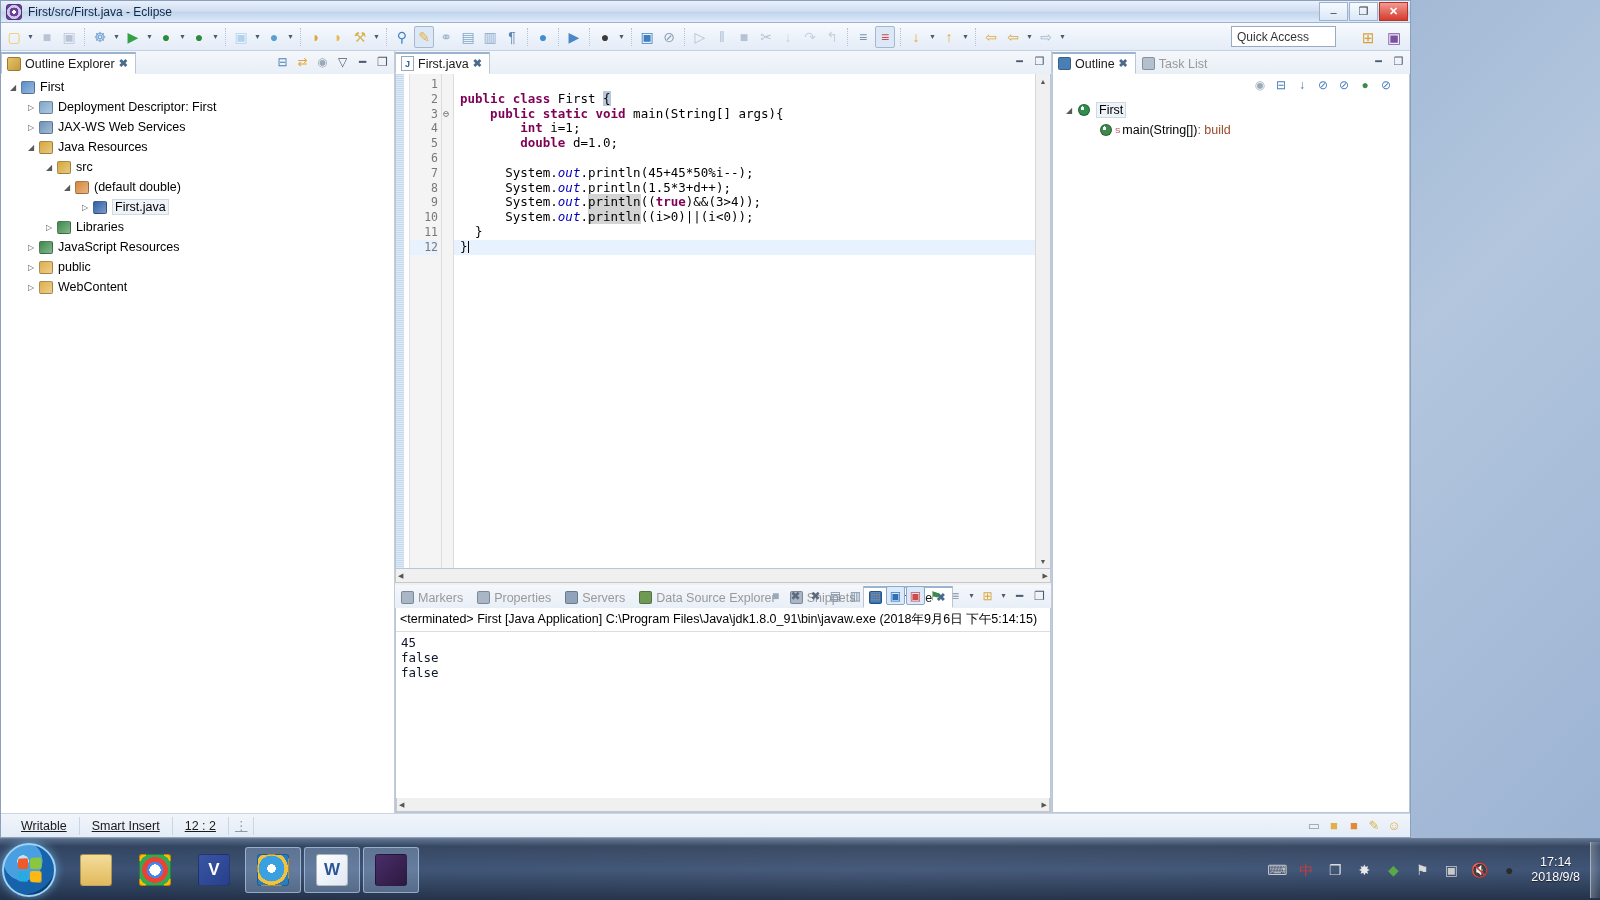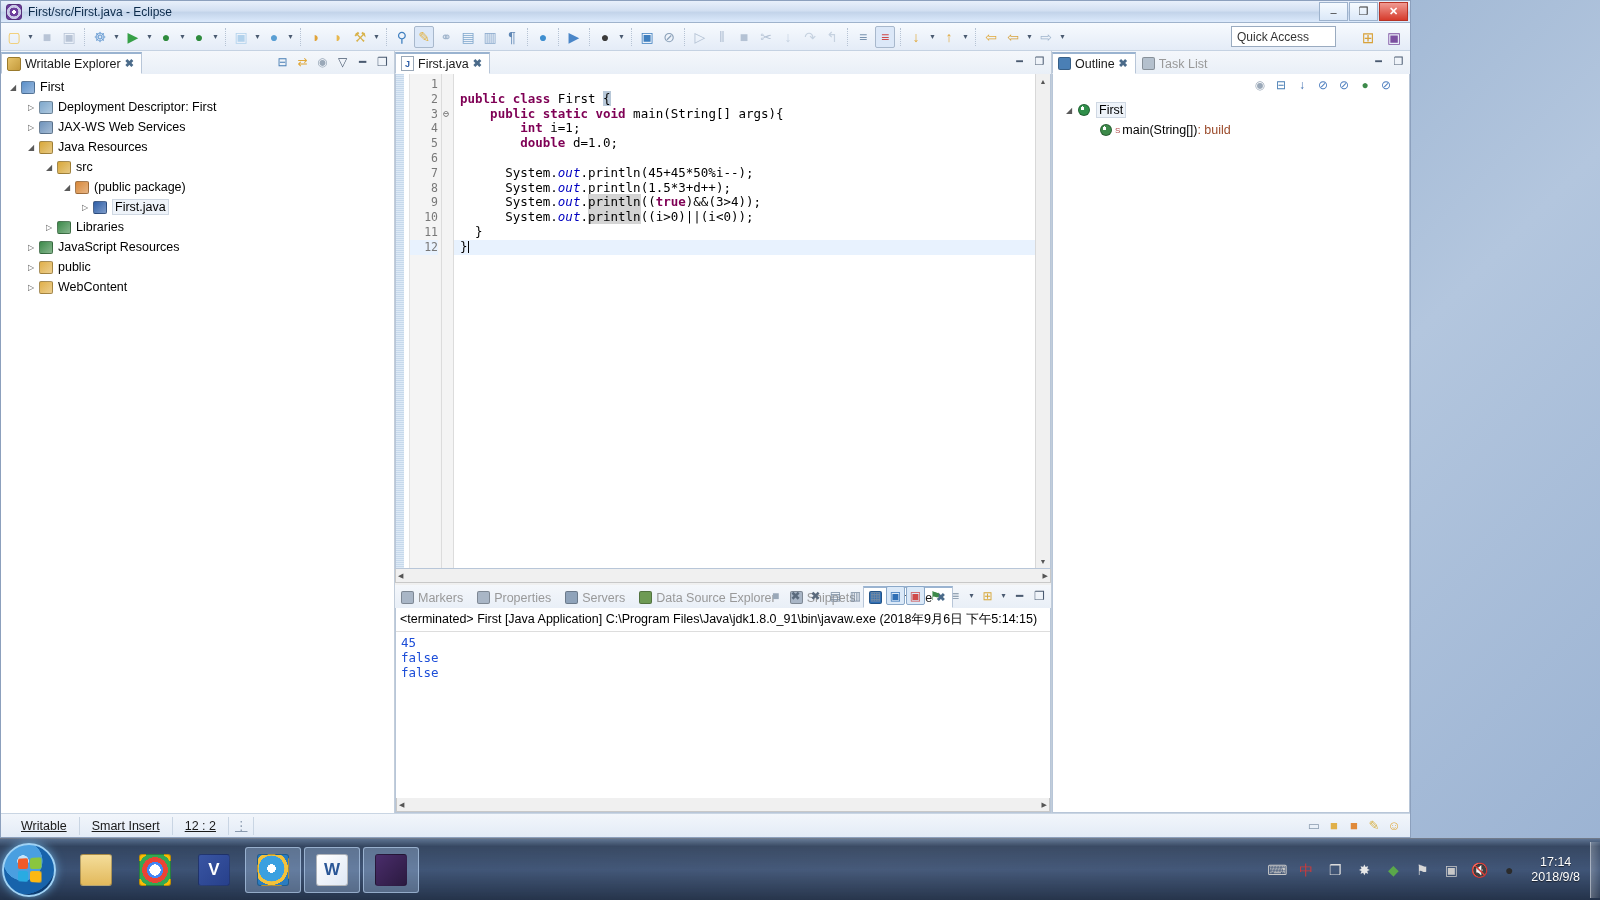--- a/index.html
+++ b/index.html
@@ -141,21 +141,21 @@
   }
   .vscroll .arw{font-size:7px;color:#555;height:14px;display:flex;align-items:center;}
   .hscroll { height:14px; background:#f0f0f0; border:1px solid #c8c8c8; border-top:none;
     display:flex;justify-content:space-between;align-items:center;padding:0 2px; }
   .hscroll .arw{font-size:7px;color:#555;}
 
   
   #console-panel { height:228px; display:flex;flex-direction:column; margin-top:2px;}
   .console-body { flex:1; border:1px solid #b8c6d8; border-top:none; background:#fff; display:flex; flex-direction:column; min-height:0;}
   .console-head { font-size:12.5px; color:#000; padding:3px 4px; border-bottom:1px solid #ddd; white-space:nowrap;}
-  .console-out { flex:1; font-family:"DejaVu Sans Mono", monospace; font-size:12.5px; padding:3px 5px; color:#1d4ed8; overflow:hidden;}
+  .console-out { flex:1; font-family:"DejaVu Sans Mono", monospace; font-size:12.5px; padding:3px 5px; color:#0f172a; overflow:hidden;}
   .console-out div { height:15px; line-height:15px; }
 
   
   #right-side { width:358px; display:flex; flex-direction:column; }
   #outline-panel { flex:1; display:flex; flex-direction:column; }
   .outline-tools { height:22px; display:flex;align-items:center;justify-content:flex-end; gap:3px; padding-right:14px; background:#fff; border-left:1px solid #b8c6d8;border-right:1px solid #b8c6d8;}
   .outline-tools .oi{width:18px;height:18px;display:flex;align-items:center;justify-content:center;}
   .outline-body { flex:1; background:#fff; border:1px solid #b8c6d8; border-top:none; padding-top:4px; font-size:12.5px;}
 
   
@@ -360,21 +360,21 @@
           </div>
         </div>
     </div>
 
     <div class="body">
 
       <div class="panel" id="project-explorer">
         <div class="panel-tabs">
           <div class="ptab active">
             <span style="width:14px;height:14px;display:inline-block;background:linear-gradient(135deg,#e6c36a,#c49a3c);border:1px solid #9a7a2c;border-radius:2px;"></span>
-            <span>Writable Explorer</span>
+            <span>Outline Explorer</span>
             <span class="xmark">✖</span>
           </div>
           <div class="ptoolbar" id="pe-toolbar">
               <div class="pi">
                 <span style="color: rgb(74, 127, 181); font-size: 12px; line-height: 1; display: flex; align-items: center; justify-content: center;">⊟</span>
               </div>
               <div class="pi">
                 <span style="color: rgb(224, 168, 58); font-size: 12px; line-height: 1; display: flex; align-items: center; justify-content: center;">⇄</span>
               </div>
               <div class="pi">
@@ -425,21 +425,21 @@
               <span class="ticon">
                 <span style="width: 14px; height: 13px; border-radius: 2px; background: linear-gradient(135deg, rgb(216, 168, 58), rgba(255, 255, 255, 0.376)), rgb(216, 168, 58); border: 1px solid rgba(0, 0, 0, 0.28); display: block;"></span>
               </span>
               <span class="tlabel">src</span>
             </div>
             <div class="trow" style="padding-left: 60px;">
               <span class="tarrowcell">◢</span>
               <span class="ticon">
                 <span style="width: 14px; height: 13px; border-radius: 2px; background: linear-gradient(135deg, rgb(216, 136, 58), rgba(255, 255, 255, 0.376)), rgb(216, 136, 58); border: 1px solid rgba(0, 0, 0, 0.28); display: block;"></span>
               </span>
-              <span class="tlabel">(public package)</span>
+              <span class="tlabel">(default double)</span>
             </div>
             <div class="trow" style="padding-left: 78px;">
               <span class="tarrowcell">▷</span>
               <span class="ticon">
                 <span style="width: 14px; height: 13px; border-radius: 2px; background: linear-gradient(135deg, rgb(47, 95, 168), rgba(255, 255, 255, 0.376)), rgb(47, 95, 168); border: 1px solid rgba(0, 0, 0, 0.28); display: block;"></span>
               </span>
               <span class="tlabel sel">First.java</span>
             </div>
             <div class="trow" style="padding-left: 42px;">
               <span class="tarrowcell">▷</span>

